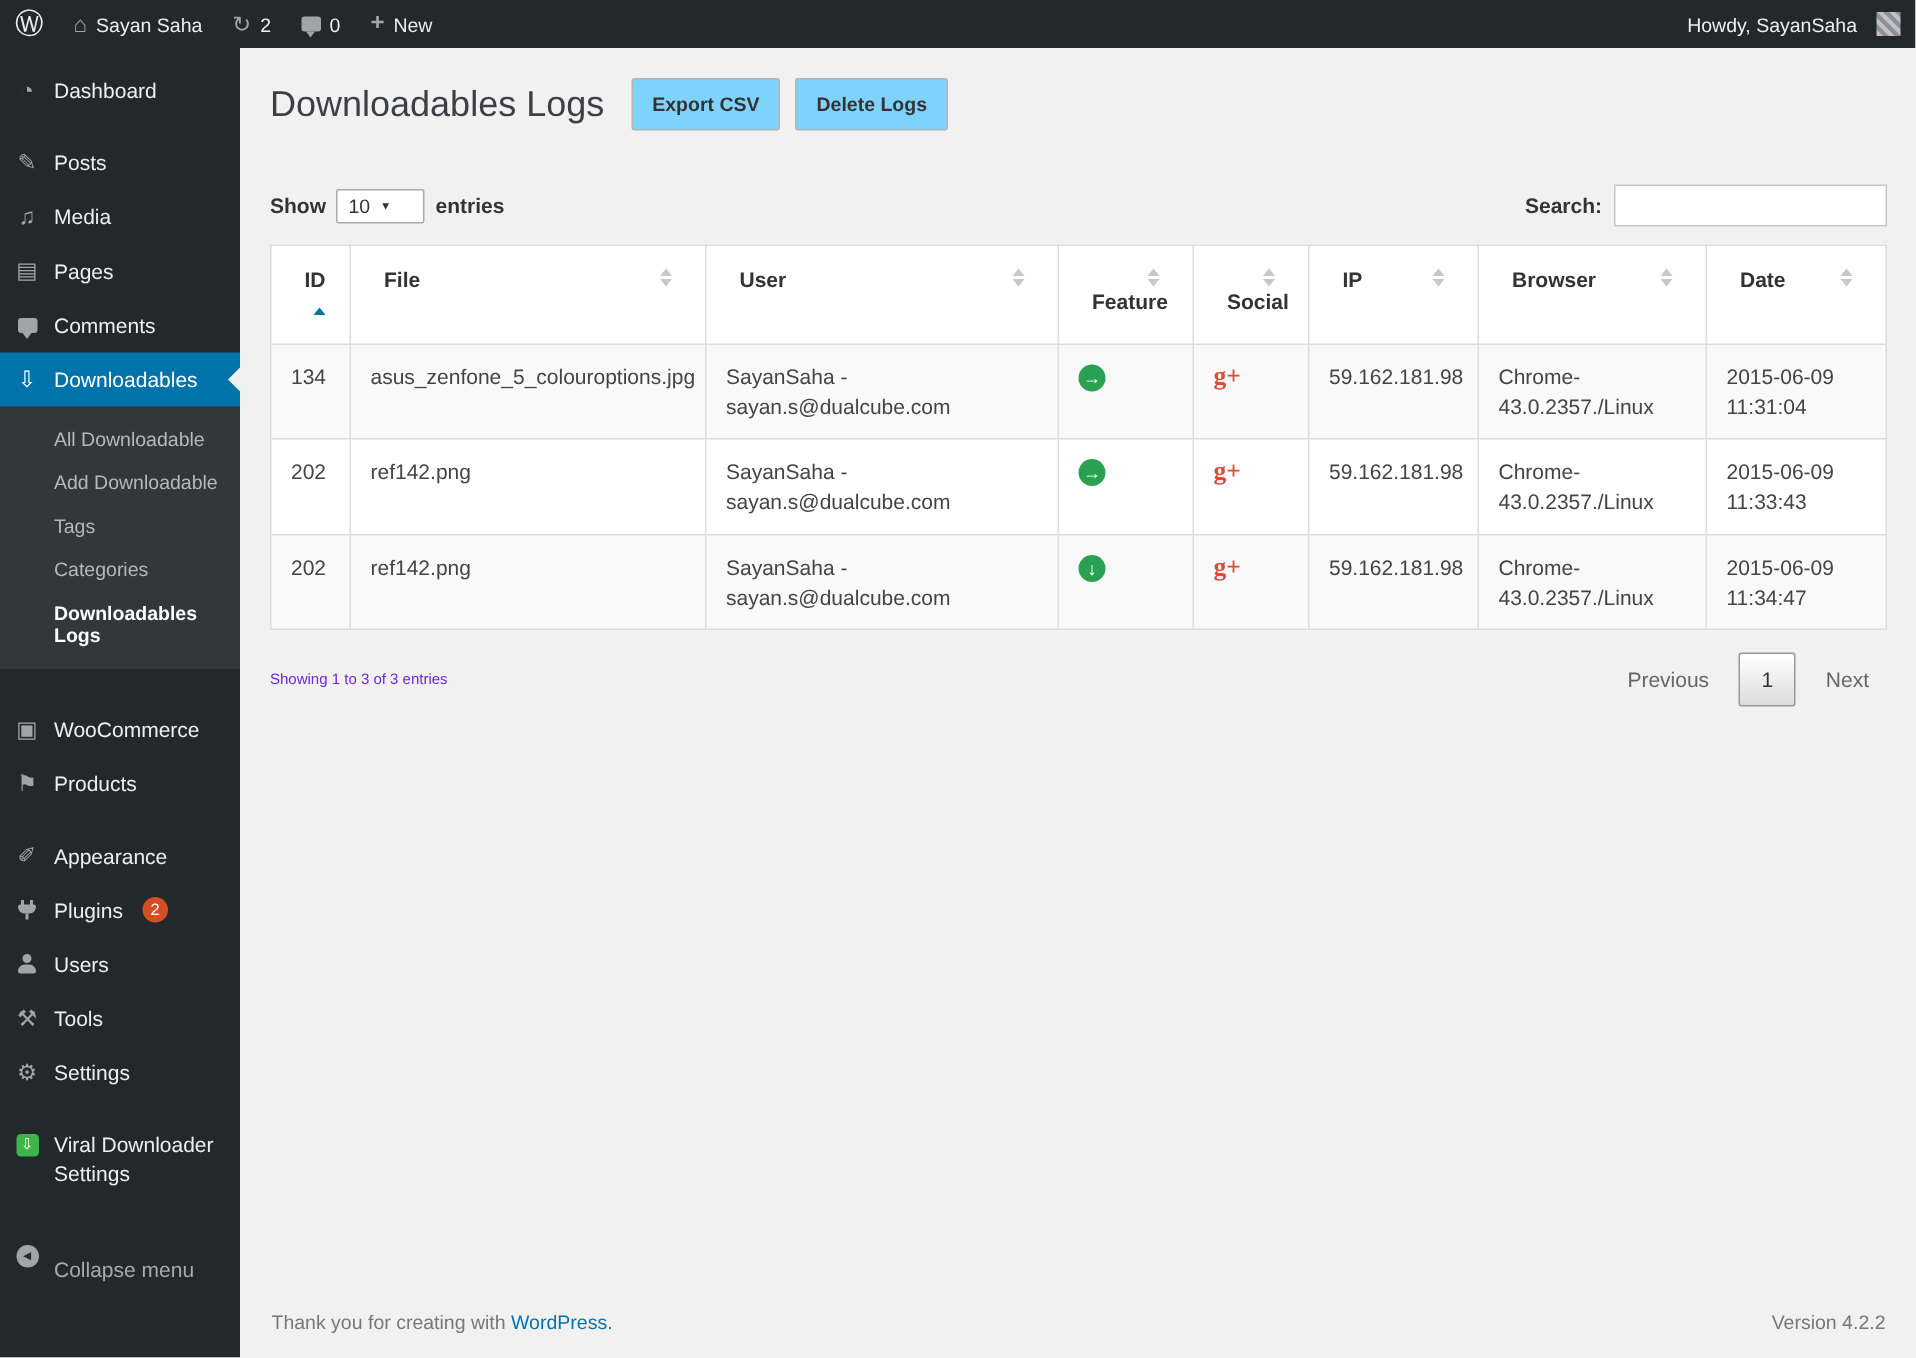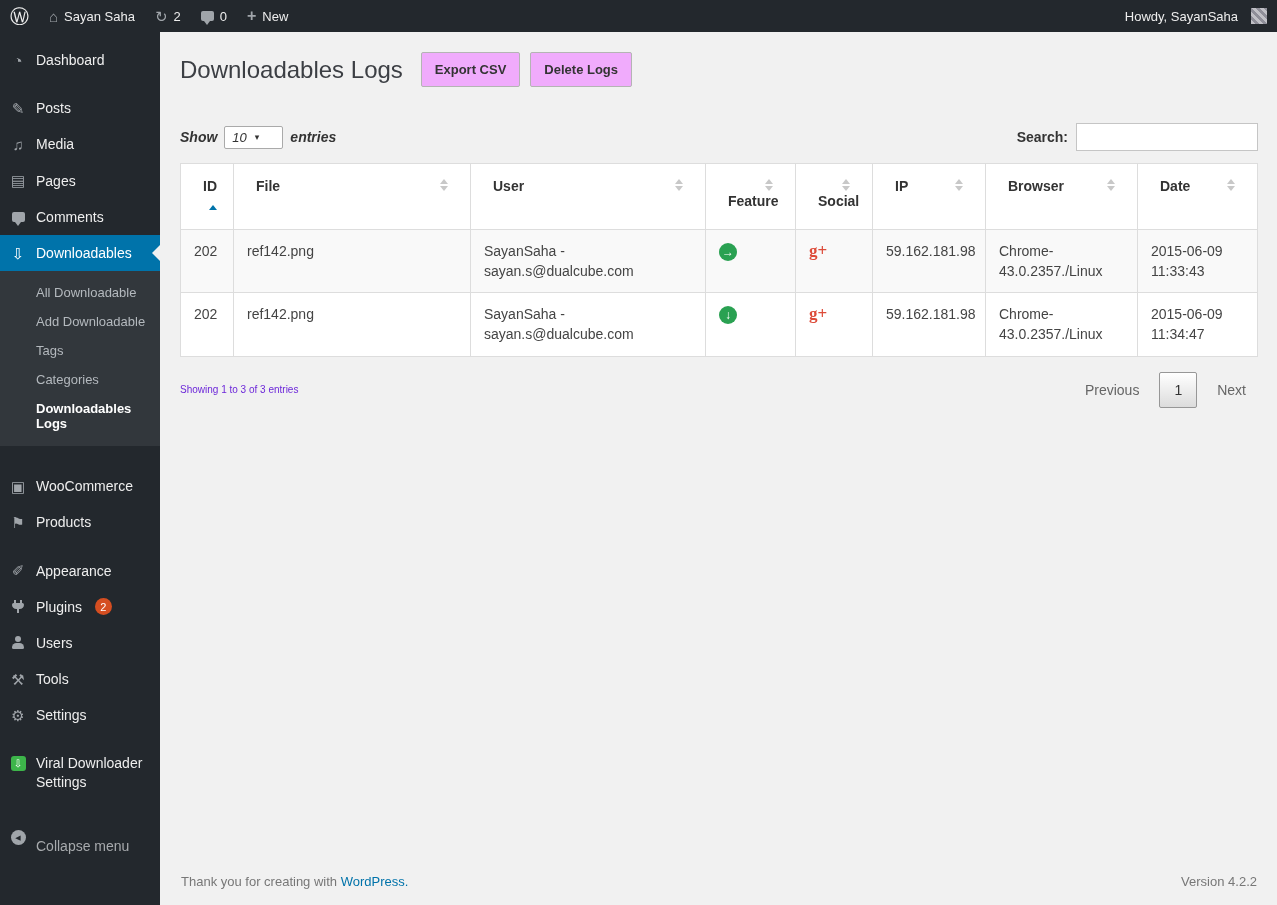--- a/index.html
+++ b/index.html
@@ -60,25 +60,25 @@
   .collapse-circle { width:15px; height:15px; border-radius:50%; background:#a0a5aa; color:#23282d;
     display:inline-flex; align-items:center; justify-content:center; font-size:7px; }
   .menu-item.two-line { align-items:flex-start; }
   .menu-item.two-line .mi-icon { margin-top:2px; }
   .collapse-label { color:#a7aaad;margin-top:16px; }
 
   
   .content { flex:1; background:#f1f1f1; padding:0 19px 0 20px; display:flex; flex-direction:column; overflow:hidden; }
   .page-header { display:flex; align-items:center; gap:10px; padding-top:20px; }
   .page-title { font-size:24px; font-weight:400; color:#3c3f44; margin:0 8px 0 0; }
-  .dt-button { background:#f0abfc; border:1px solid #b4b4b4; border-radius:2px; color:#333;
+  .dt-button { background:#7dd3fc; border:1px solid #b4b4b4; border-radius:2px; color:#333;
     font-weight:bold; font-size:13px; padding:9px 13px; cursor:pointer; font-family:inherit;text-align:right; }
 
   .table-controls { display:flex; justify-content:space-between; align-items:center; margin-top:36px; margin-bottom:12px; }
-  .length-control { display:flex; align-items:center; gap:7px; font-weight:bold; color:#333;font-style:italic; }
+  .length-control { display:flex; align-items:center; gap:7px; font-weight:bold; color:#333; }
   .fake-select { display:inline-flex; align-items:center; justify-content:space-between; gap:8px;
     border:1px solid #aaa; border-radius:2px; background:#fff; padding:3px 23px 3px 7px; font-size:13px;
     min-width:52px; font-weight:normal; cursor:pointer; }
   .fake-select .caret { font-size:9px; color:#333; }
   .search-control { display:flex; align-items:center; gap:8px; font-weight:bold; color:#333; }
   .search-input { width:182px; height:28px; border:1px solid #c5c5c5; background:#fff; padding:0 6px;
     font-size:13px; font-family:inherit; }
 
   
   table.data-table { width:100%; border-collapse:collapse; background:#fff; table-layout:fixed; }
@@ -325,20 +325,36 @@
               <span class="sort-both">
                   <span class="tri-up"></span>
                   <span class="tri-down"></span>
                 </span>
               <span>Date</span>
             </th>
           </tr>
         </thead>
         <tbody>
           <tr>
+            <td>134</td>
+            <td>asus_zenfone_5_colouroptions.jpg</td>
+            <td>SayanSaha - sayan.s@dualcube.com</td>
+            <td>
+              <span class="feature-icon">
+                  <span>→</span>
+                </span>
+            </td>
+            <td>
+              <span class="gplus">g+</span>
+            </td>
+            <td>59.162.181.98</td>
+            <td>Chrome-43.0.2357./Linux</td>
+            <td>2015-06-09 11:31:04</td>
+          </tr>
+          <tr>
             <td>202</td>
             <td>ref142.png</td>
             <td>SayanSaha - sayan.s@dualcube.com</td>
             <td>
               <span class="feature-icon">
                   <span>→</span>
                 </span>
             </td>
             <td>
               <span class="gplus">g+</span>

